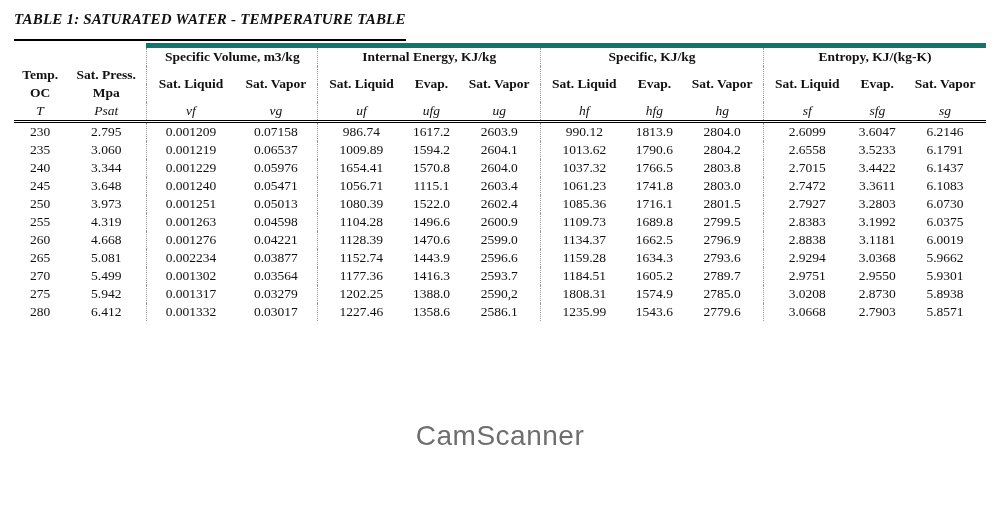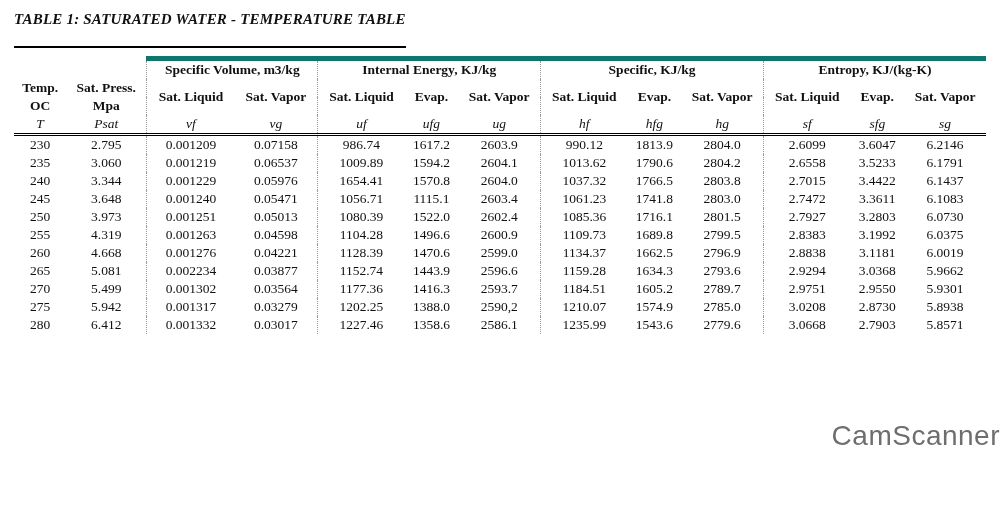--- a/index.html
+++ b/index.html
@@ -1,27 +1,27 @@
 <!DOCTYPE html>
 <html><head>
 <meta charset="utf-8">
 <style>
   html,body{margin:0;padding:0;width:1000px;height:531px;font-family:"Times New Roman",serif;background:#fff;color:#111}
   .page{padding:10px 14px 0 14px}
-  .title{font-weight:700;font-style:italic;font-size:15px;border-bottom:2px solid #000;display:inline-block;padding-bottom:18px;margin-bottom:8px;letter-spacing:.2px}
+  .title{font-weight:700;font-style:italic;font-size:15px;border-bottom:2px solid #000;display:inline-block;padding-bottom:11px;margin-bottom:2px;letter-spacing:.2px}
   table{border-collapse:collapse;width:100%;font-size:13.5px}
   th,td{text-align:center;padding:1px 4px;white-space:nowrap}
   .grp td{font-weight:700;border-top:5px solid #0f766e}
   .grp td.noline{border-top:none}
   .hdr td{font-weight:700}
   .sym td{border-bottom:1px solid #000}
   .sym td.it{font-style:italic}
   .dbl td{border-top:3px double #000}
   .vline{border-left:1px dotted #999}
-  .watermark{position:absolute;left:0;right:0;top:420px;text-align:right;font-size:28px;color:#555;font-family:Arial,Helvetica,sans-serif;letter-spacing:.5px;opacity:.85;pointer-events:none}
+  .watermark{position:absolute;left:0;right:0;top:420px;text-align:center;font-size:28px;color:#555;font-family:Arial,Helvetica,sans-serif;letter-spacing:.5px;opacity:.85;pointer-events:none}
   tbody.data td{font-variant-numeric:tabular-nums}
 </style>
 </head>
 <body>
 
 <div class="page">
   <div class="title">TABLE 1: SATURATED WATER - TEMPERATURE TABLE</div>
 
   <table>
     <thead>
@@ -204,21 +204,21 @@
           <td>5.9301</td>
         </tr>
         <tr>
           <td>275</td>
           <td>5.942</td>
           <td class="vline">0.001317</td>
           <td>0.03279</td>
           <td class="vline">1202.25</td>
           <td>1388.0</td>
           <td>2590,2</td>
-          <td class="vline">1210.07</td>
+          <td class="vline">1808.31</td>
           <td>1574.9</td>
           <td>2785.0</td>
           <td class="vline">3.0208</td>
           <td>2.8730</td>
           <td>5.8938</td>
         </tr>
         <tr>
           <td>280</td>
           <td>6.412</td>
           <td class="vline">0.001332</td>

